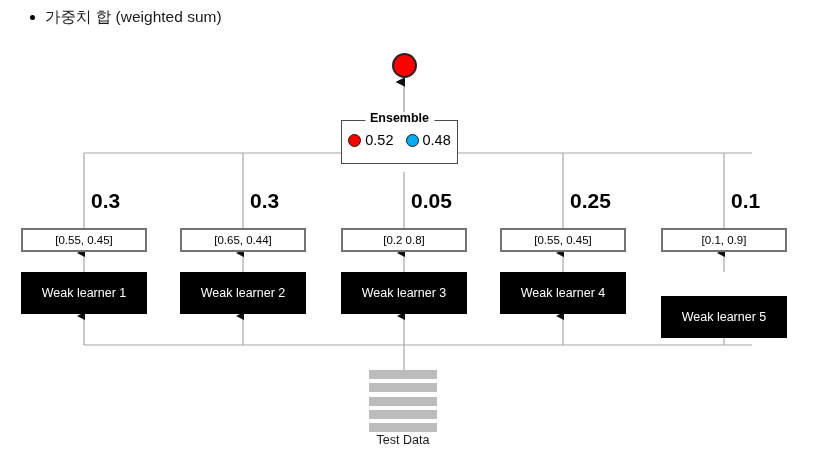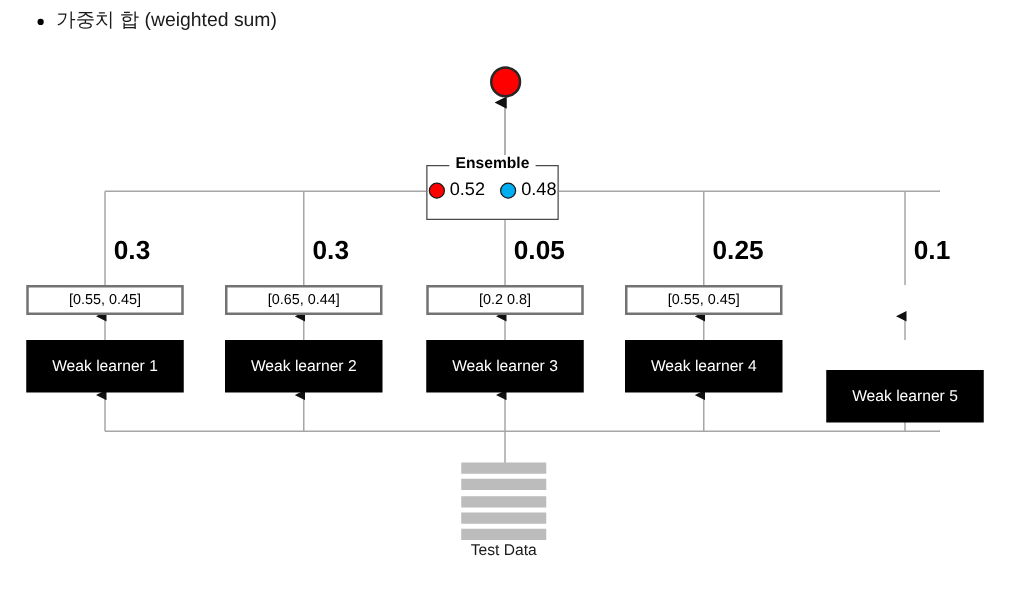--- a/index.html
+++ b/index.html
@@ -57,22 +57,22 @@
     width: 25px;
     height: 25px;
     border-radius: 50%;
     box-sizing: border-box;
   }
 
   
   .ensemble-box {
     position: absolute;
     left: 341px;
-    top: 132px;
-    width: 106px;
+    top: 120px;
+    width: 117px;
     height: 44px;
     box-sizing: border-box;
     background: #ffffff;
     border: 1px solid #4a4a4a;
   }
   .ensemble-title {
     position: absolute;
     top: -9px;
     left: 50%;
     transform: translateX(-50%);
@@ -242,20 +242,21 @@
   <div class="weight-label" style="left:91px;  top:190px;">0.3</div>
   <div class="weight-label" style="left:250px; top:190px;">0.3</div>
   <div class="weight-label" style="left:411px; top:190px;">0.05</div>
   <div class="weight-label" style="left:570px; top:190px;">0.25</div>
   <div class="weight-label" style="left:731px; top:190px;">0.1</div>
 
   <div class="prob-box" style="left:21px;">[0.55, 0.45]</div>
   <div class="prob-box" style="left:180px;">[0.65, 0.44]</div>
   <div class="prob-box" style="left:341px;">[0.2 0.8]</div>
   <div class="prob-box" style="left:500px;">[0.55, 0.45]</div>
+  <div class="prob-box" style="left:661px;">[0.1, 0.9]</div>
 
   <div class="learner-box" style="left:21px;">Weak learner 1</div>
   <div class="learner-box" style="left:180px;">Weak learner 2</div>
   <div class="learner-box" style="left:341px;">Weak learner 3</div>
   <div class="learner-box" style="left:500px;">Weak learner 4</div>
   <div class="learner-box" style="left:661px;margin-top:24px;">Weak learner 5</div>
 
   <div class="testdata-stack" id="testdata-stack">
       <div class="testdata-bar" style="background: rgb(188, 188, 188);"></div>
       <div class="testdata-bar" style="background: rgb(188, 188, 188);"></div>

